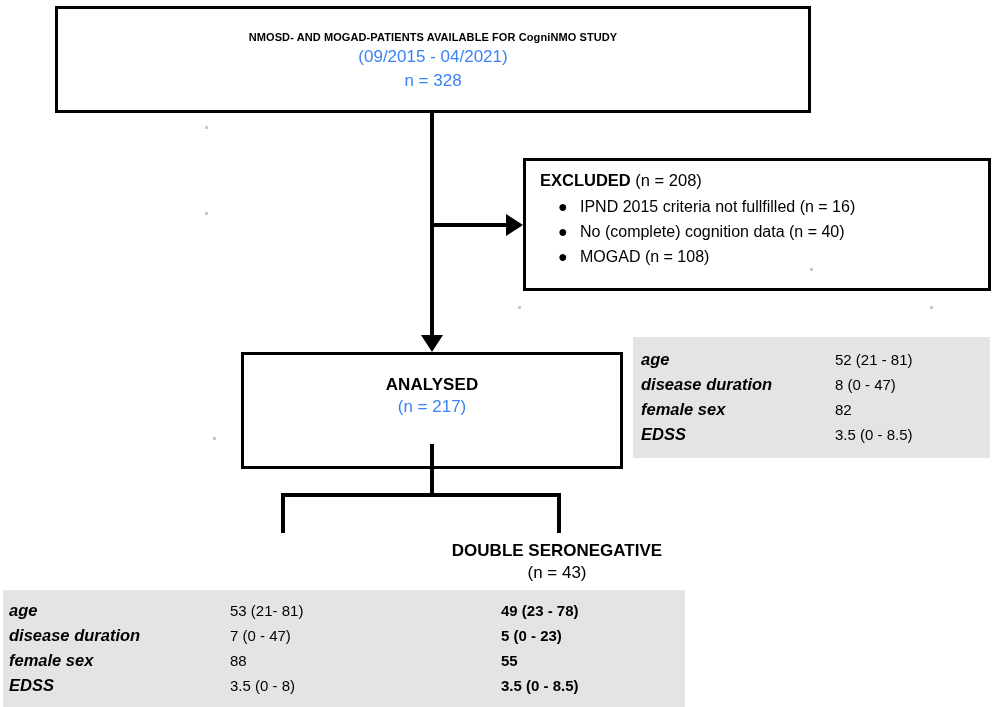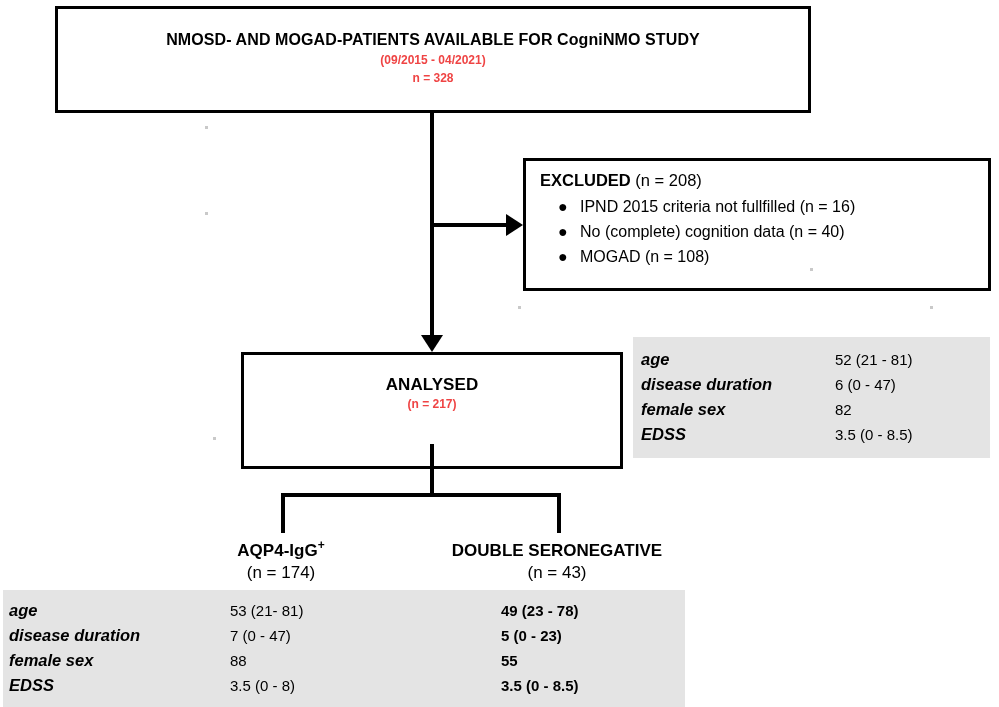--- a/index.html
+++ b/index.html
@@ -25,34 +25,33 @@
     text-align: center;
   }
   .box-title {
     font-weight: bold;
     font-size: 17px;
     letter-spacing: 0.1px;
     color: #000;
     white-space: nowrap;
   }
   .box-sub {
-    font-size: 12px;
-    color: #ef4444;
-    white-space: nowrap;
-    font-weight: bold;
+    font-size: 17px;
+    color: #3b82f6;
+    white-space: nowrap;
   }
 
   #box-available {
     left: 55px;
     top: 6px;
     width: 756px;
     height: 107px;
     padding-top: 22px;
   }
-  #box-available .box-title { font-size: 16px; }
+  #box-available .box-title { font-size: 11px; }
   #box-available .box-sub { margin-top: 4px; }
 
   #box-analysed {
     left: 241px;
     top: 352px;
     width: 382px;
     height: 117px;
     padding-top: 20px;
   }
   #box-analysed .box-sub { margin-top: 2px; }
@@ -234,41 +233,37 @@
     <div class="box-sub">(n = 217)</div>
   </div>
 
   <div class="stats-panel" id="stats-analysed">
     <div class="stat-row">
       <span class="stat-label">age</span>
       <span class="stat-val">52 (21 - 81)</span>
     </div>
     <div class="stat-row">
       <span class="stat-label">disease duration</span>
-      <span class="stat-val">6 (0 - 47)</span>
+      <span class="stat-val">8 (0 - 47)</span>
     </div>
     <div class="stat-row">
       <span class="stat-label">female sex</span>
       <span class="stat-val">82</span>
     </div>
     <div class="stat-row">
       <span class="stat-label">EDSS</span>
       <span class="stat-val">3.5 (0 - 8.5)</span>
     </div>
   </div>
 
   <div class="line-v" style="left:430px; top:444px; height:52px;"></div>
   <div class="line-h" style="left:281px; top:493px; width:280px;"></div>
   <div class="line-v" style="left:281px; top:493px; height:40px;"></div>
   <div class="line-v" style="left:557px; top:493px; height:40px;"></div>
 
-  <div class="group-label" style="left:181px; top:538px; width:200px;">
-    <div class="g-name"><span>AQP4-IgG</span><span class="sup-plus">+</span></div>
-    <div class="g-n">(n = 174)</div>
-  </div>
 
   <div class="group-label" style="left:422px; top:538px; width:270px;">
     <div class="g-name"><span>DOUBLE SERONEGATIVE</span><span class="sup-plus"></span></div>
     <div class="g-n">(n = 43)</div>
   </div>
 
   <div class="stats-panel" id="stats-groups">
     <div class="stat-row">
       <span class="stat-label">age</span>
       <span class="stat-val stat-val-a">53 (21- 81)</span>

